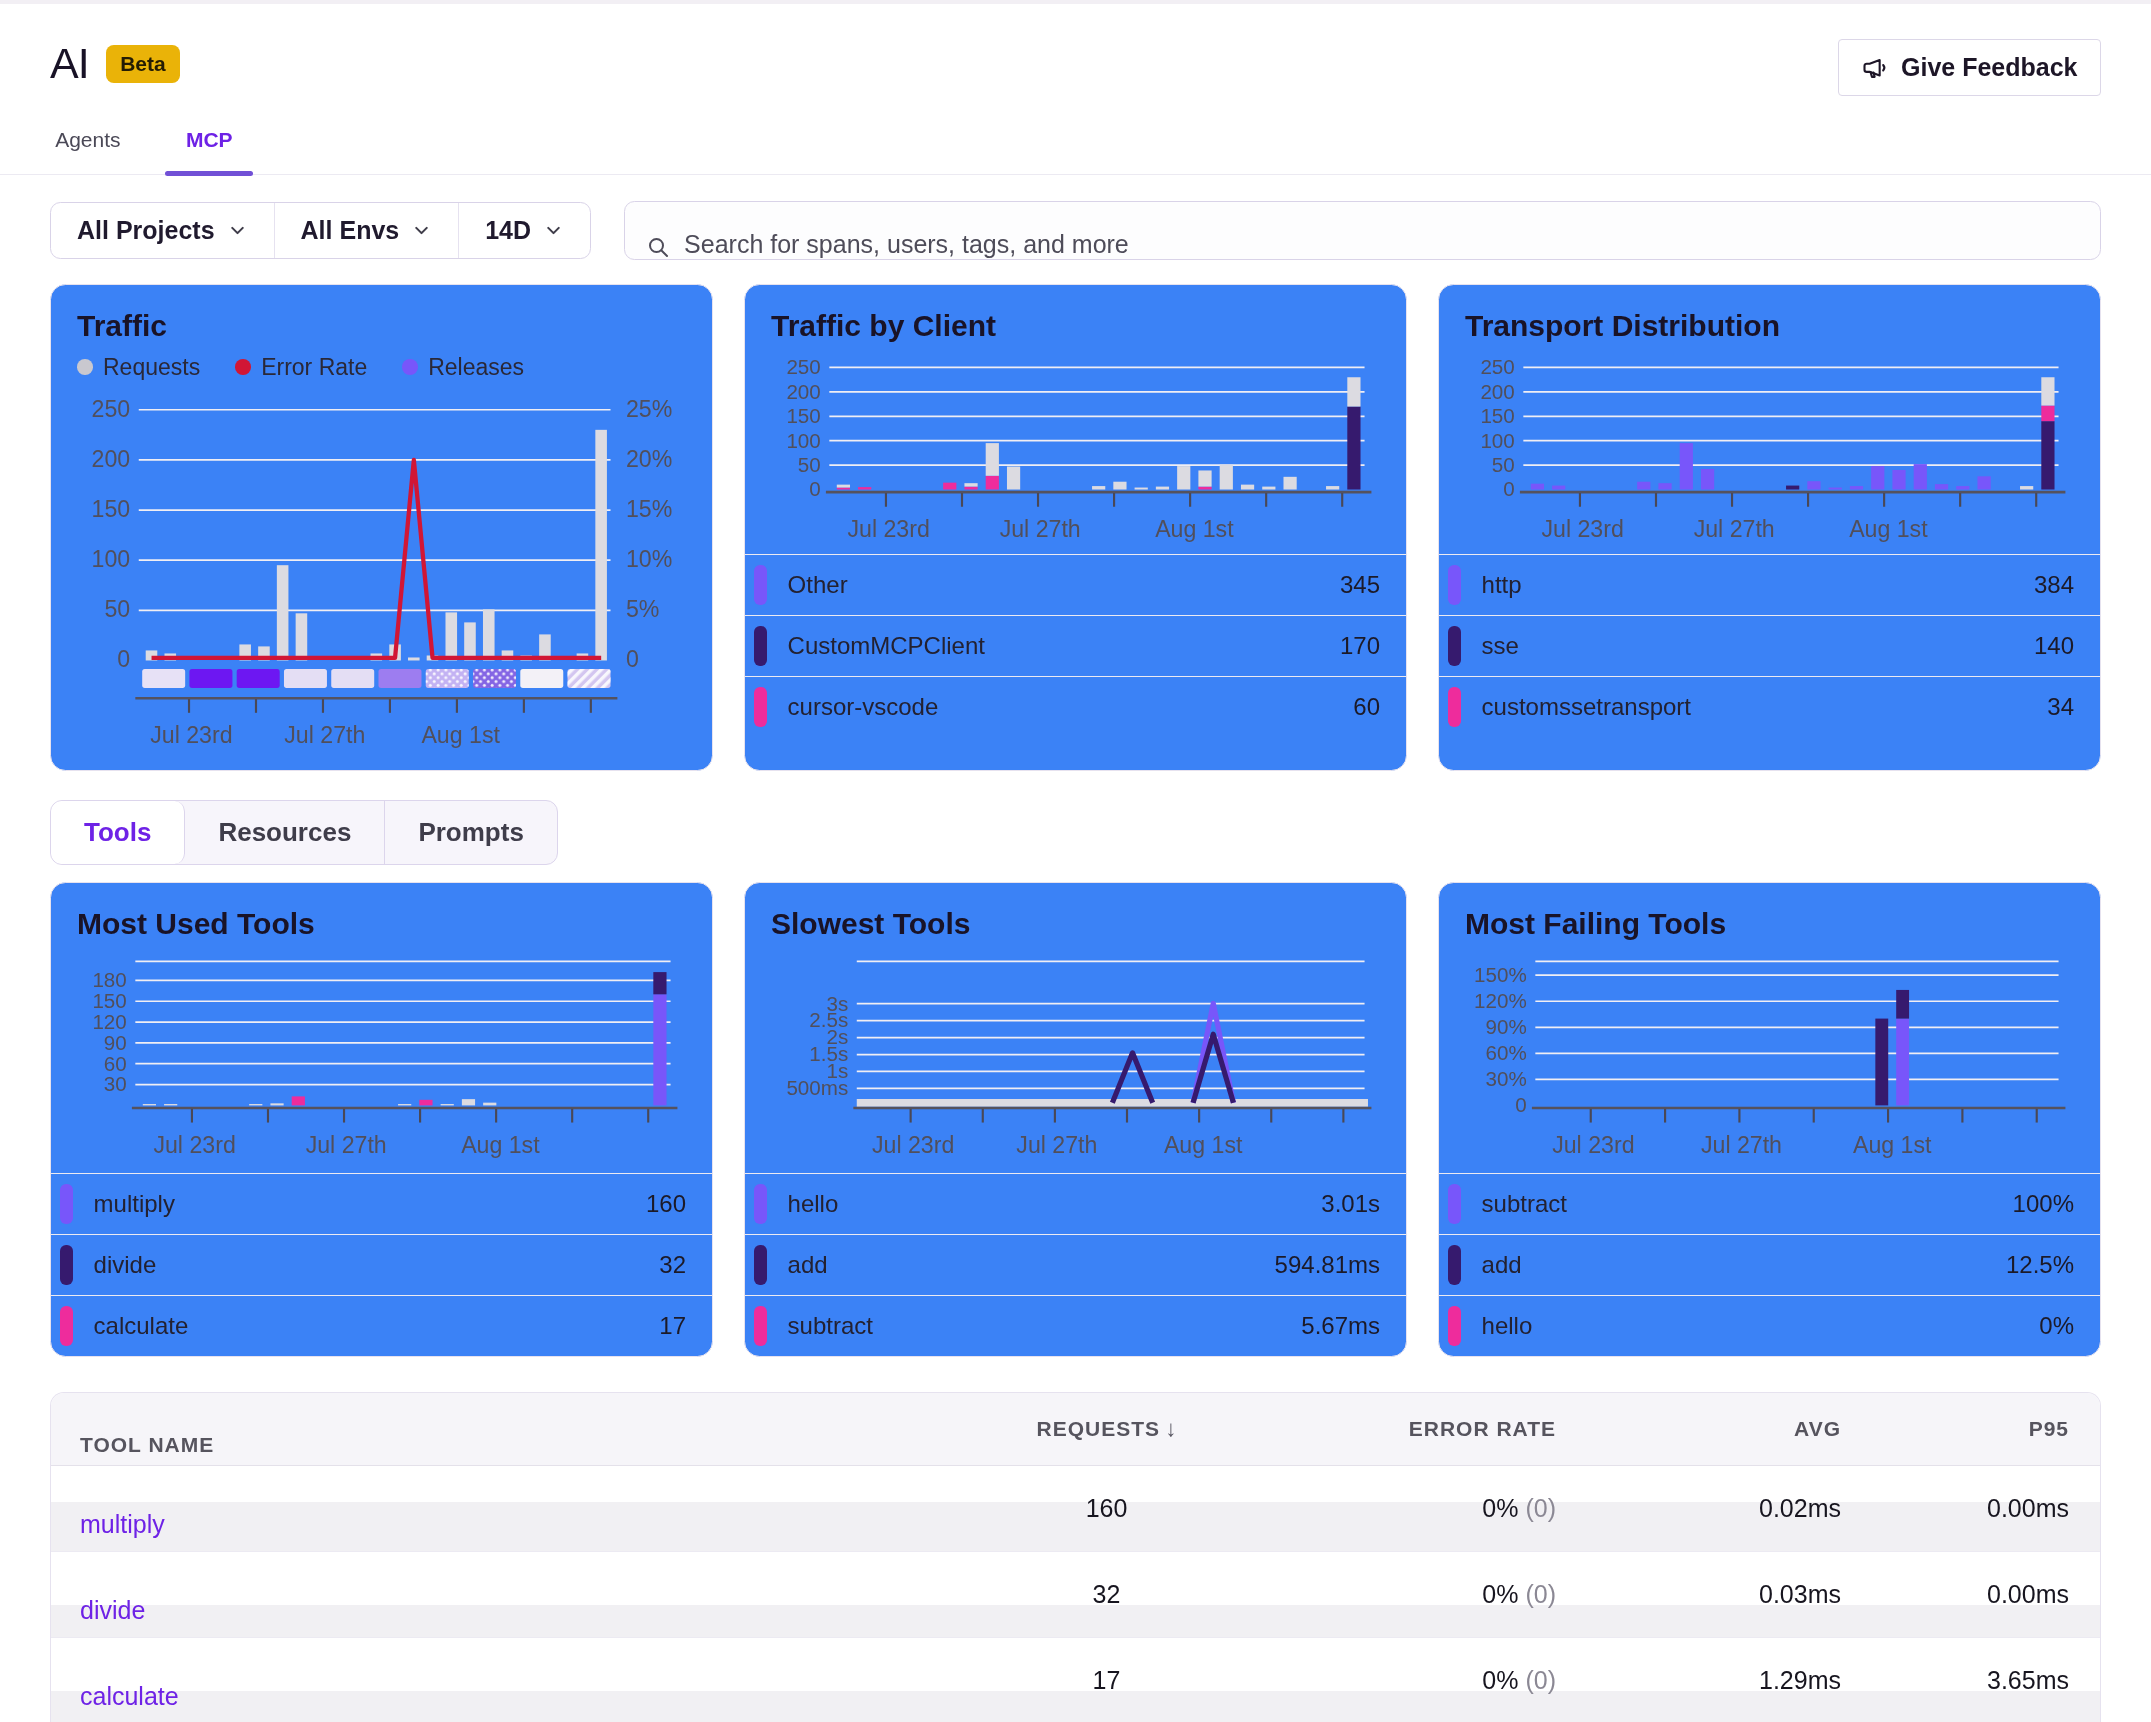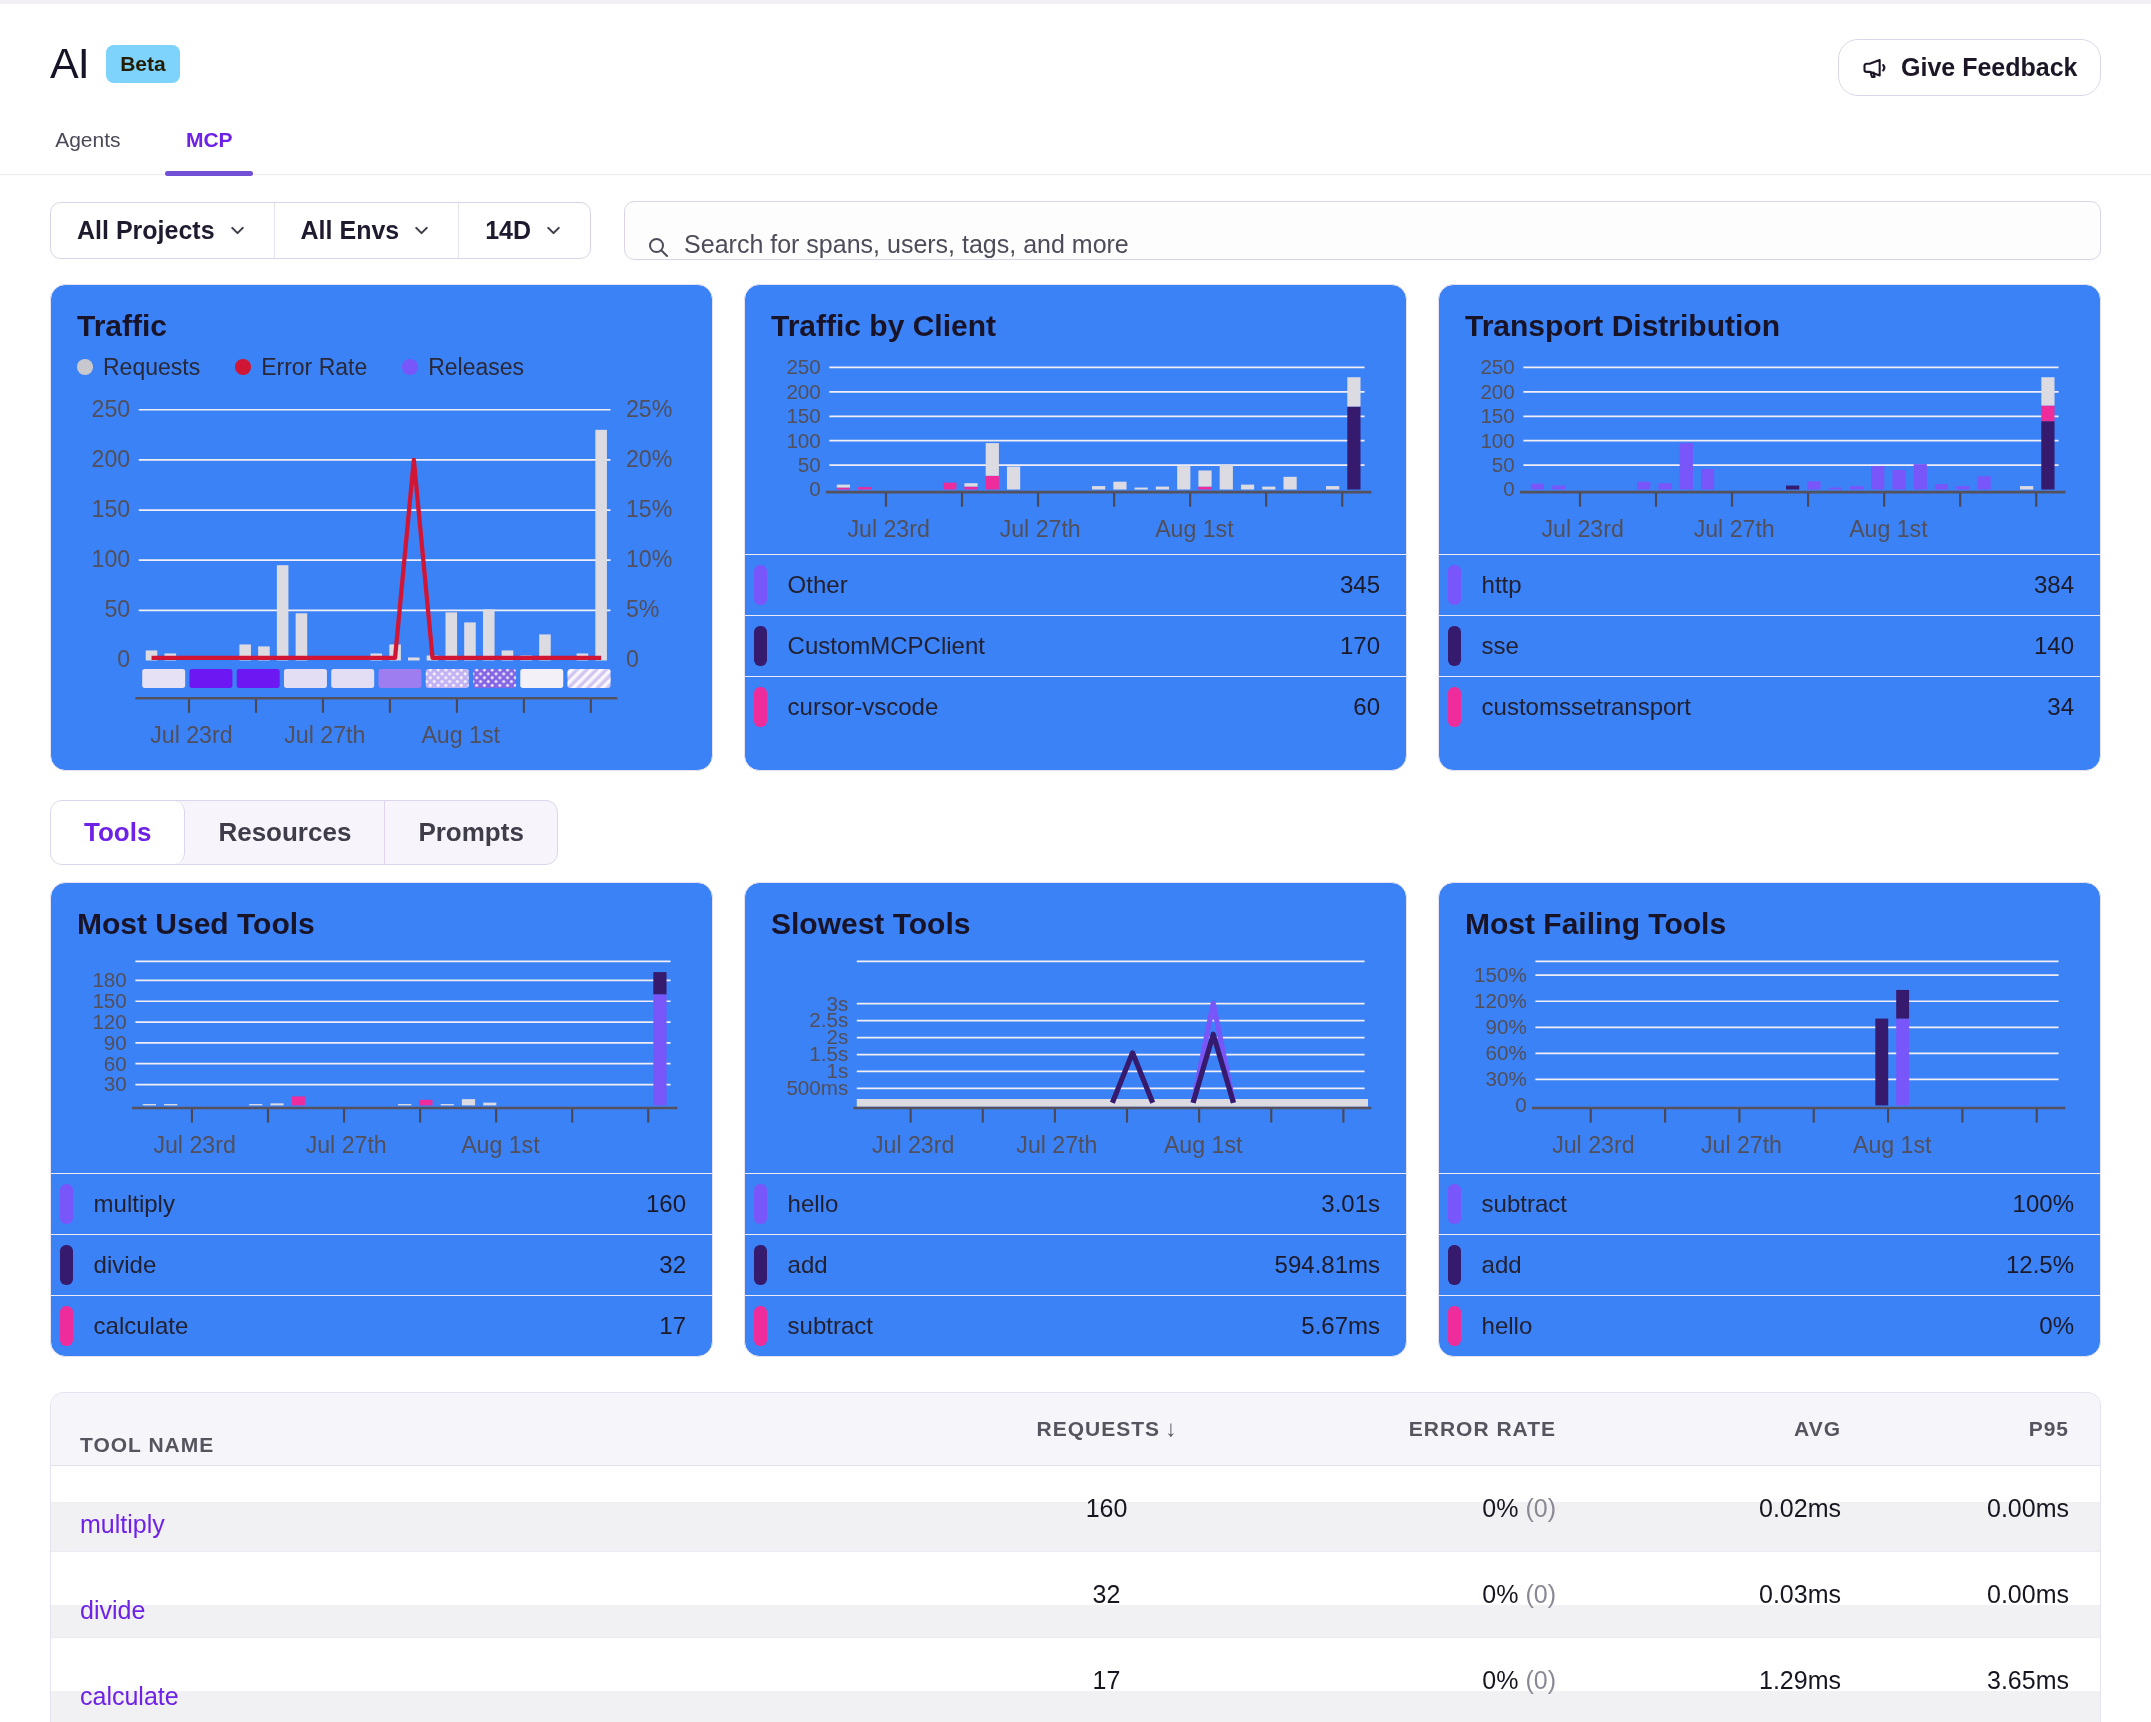--- a/index.html
+++ b/index.html
@@ -3,23 +3,23 @@
 <meta charset="utf-8">
 <style>
   * { box-sizing: border-box; margin: 0; padding: 0; }
   html,body { width:2151px; height:1722px; overflow:hidden; background:#fff;
     font-family:"Liberation Sans", sans-serif; color:#1d1627; }
   .topline { height:4.3px; background:#f2eff4; }
   
   .hdr { display:flex; justify-content:space-between; align-items:flex-start; padding:35px 50px 5.2px; }
   .brand { display:flex; align-items:center; gap:17.3px; }
   .brand .logo { font-size:43px; font-weight:400; letter-spacing:-0.9px; color:#181226; }
-  .badge { background:#7dd3fc; color:#241c04; font-size:21px; font-weight:700;
+  .badge { background:#eab308; color:#241c04; font-size:21px; font-weight:700;
     padding:7px 14px; border-radius:7.8px; }
-  .fb-btn { display:flex; align-items:center; gap:12px; border:1.7px solid #dcd7e8; border-radius:20px;
+  .fb-btn { display:flex; align-items:center; gap:12px; border:1.7px solid #dcd7e8; border-radius:4px;
     padding:13px 22.5px; font-size:25px; font-weight:700; color:#1d1627; background:#fff; cursor:pointer; }
   .fb-btn svg { width:28px; height:28px; }
   
   .tabs { display:flex; gap:55px; padding:5.2px 50px 0; border-bottom:1.7px solid #eceaf2; }
   .tab { position:relative; padding:21px 5.2px 22.5px; font-size:21px; color:#4b4957; cursor:pointer; }
   .tab.active { color:#6e22e6; font-weight:600; }
   .tab.active::after { content:""; position:absolute; left:-15.6px; right:-15.6px; bottom:-1.7px;
     height:5.2px; background:#7150d6; border-radius:3.5px; }
   
   .filters { display:flex; gap:33px; padding:26px 50px 12px; align-items:center; }

